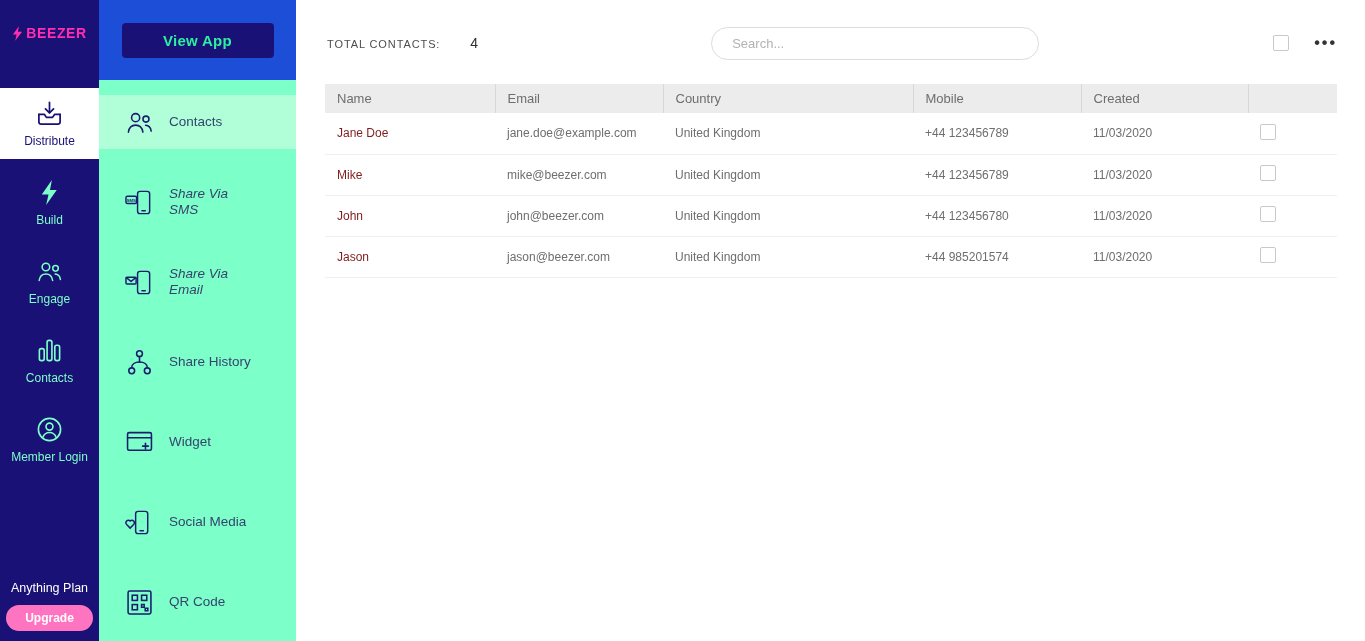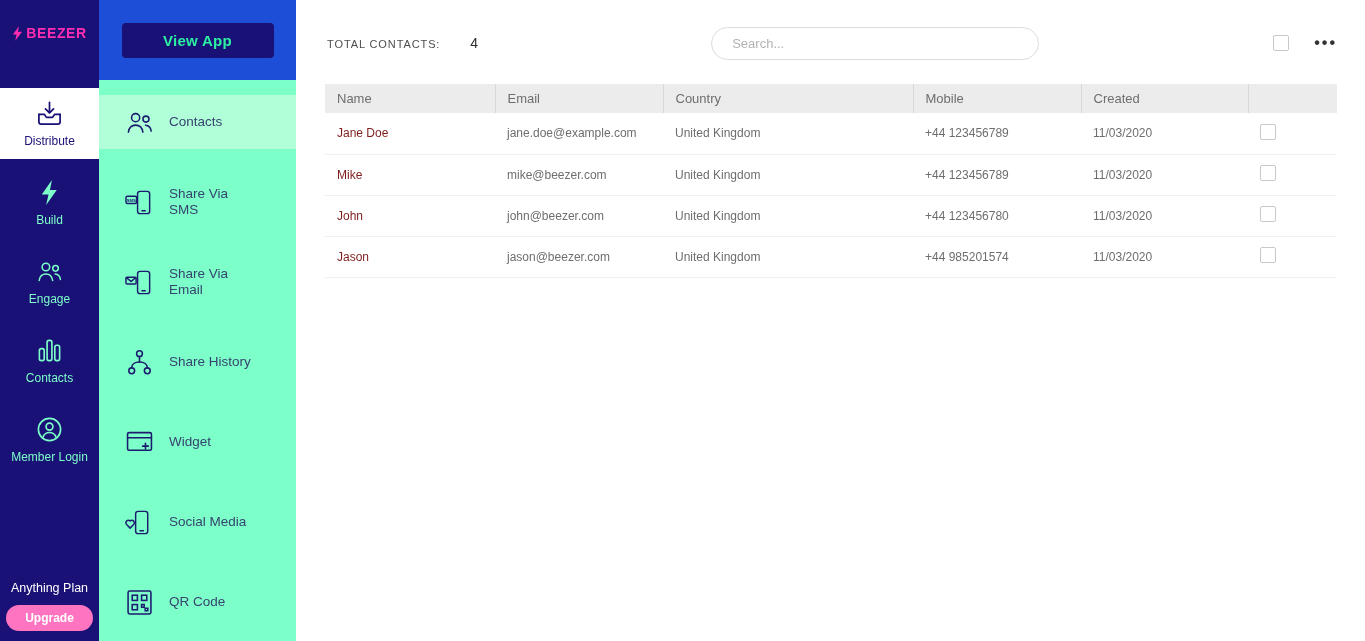--- a/index.html
+++ b/index.html
@@ -50,21 +50,21 @@
     letter-spacing:.3px; cursor:pointer; font-family:inherit;
   }
   .snav { padding-top:15px; display:flex; flex-direction:column; }
   .snav-item {
     height:54px; margin-bottom:26px; display:flex; align-items:center;
     padding-left:26px; gap:15px; cursor:pointer; color:#35446e;
   }
   .snav-item.active { background:#b0ffd8; }
   .snav-item svg { width:29px; height:27px; display:block; color:#1b1b6f; flex-shrink:0; }
   .slabel { font-size:13.5px; line-height:1.15; white-space:nowrap; }
-  .snav-item.wrap .slabel { white-space:normal; width:70px; }
+  .snav-item.wrap .slabel { white-space:normal; width:70px;font-style:italic; }
 
   
   main { flex:1; padding:0 28px 0 29px; display:flex; flex-direction:column; background:#ffffff; }
   .page-header {
     height:76px; display:flex; align-items:center; justify-content:space-between;
     border-bottom:1px solid #3a3a3a;
   }
   .title-group { display:flex; align-items:center; gap:12px; padding-left:13px; }
   .title-group svg { width:19px; height:27px; }
   .page-title { margin:0; font-size:21px; font-weight:bold; color:#1d1b7d; letter-spacing:.2px; }

